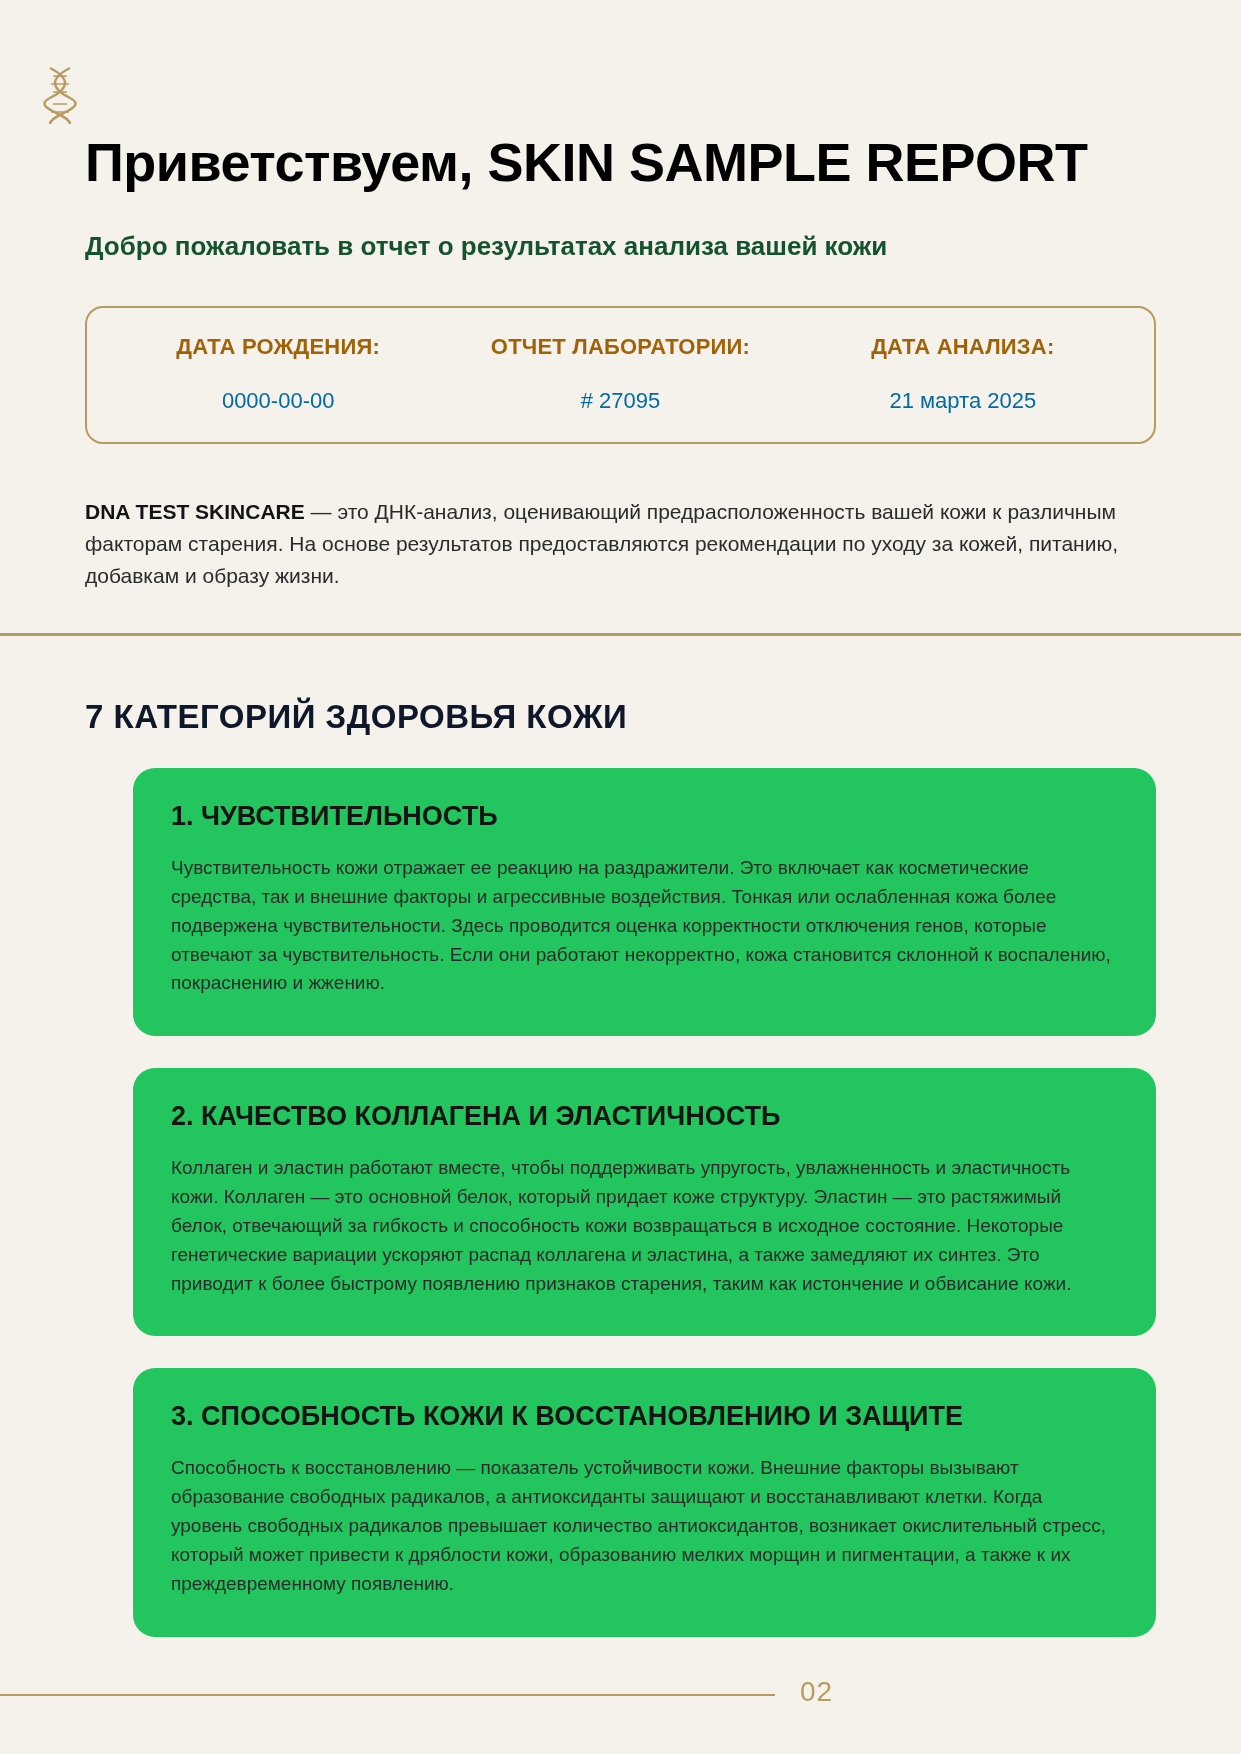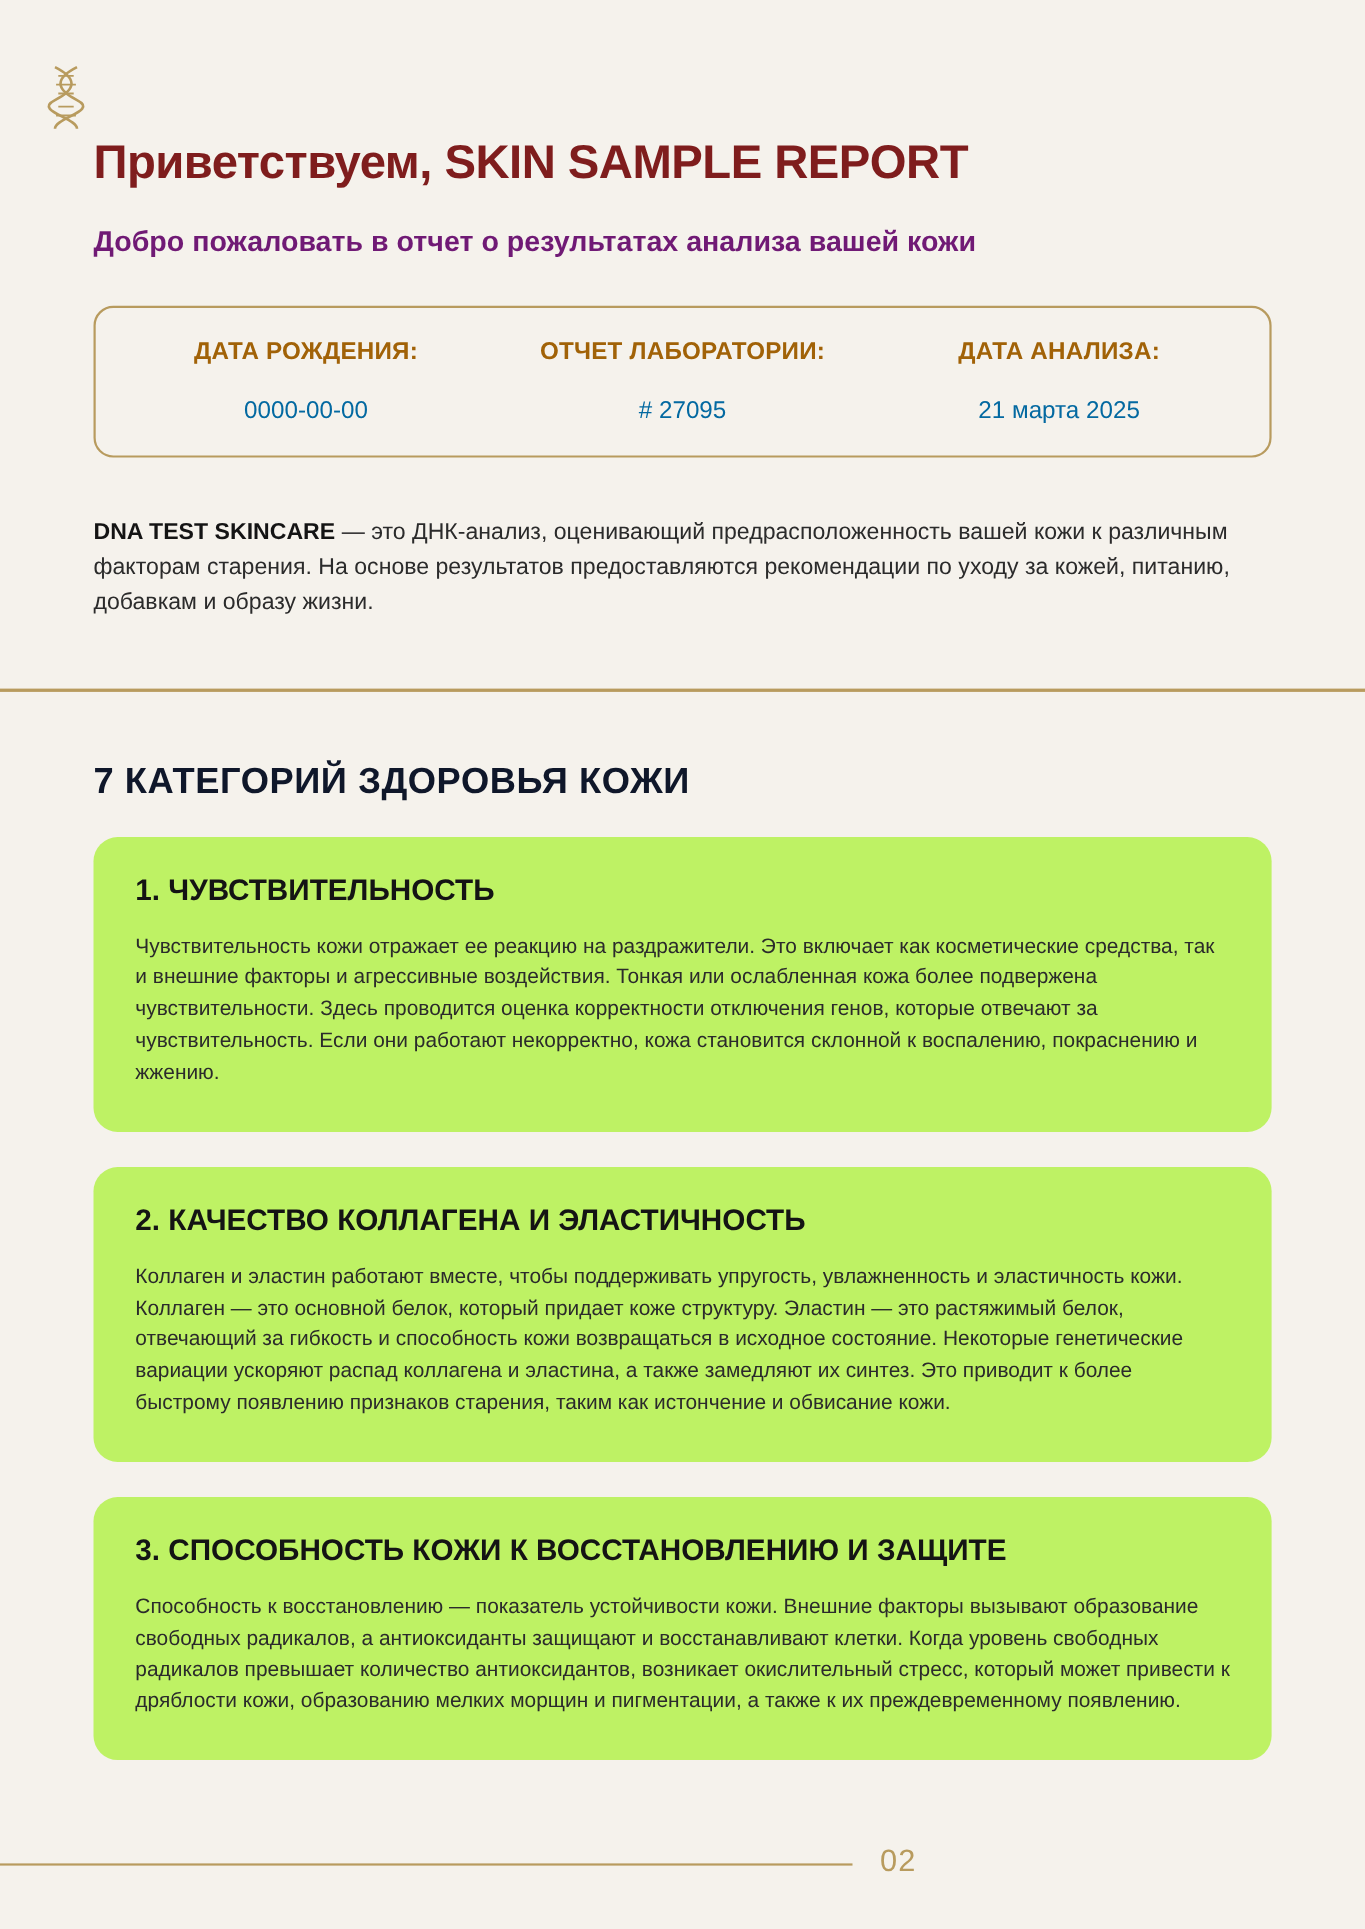--- a/index.html
+++ b/index.html
@@ -27,33 +27,33 @@
   .dna-logo {
     position: absolute;
     top: 30px;
     left: 40px;
     width: 40px;
     height: 60px;
   }
 
   .greeting {
     padding-top: 95px;
-    font-size: 43px;
+    font-size: 54px;
     font-weight: bold;
     letter-spacing: -0.5px;
     line-height: 1.15;
-    color: #7f1d1d;
+    color: #000000;
   }
 
   .subtitle {
     margin-top: 22px;
     font-size: 26px;
     font-weight: bold;
     line-height: 1.32;
-    color: #701a75;
+    color: #14532d;
     max-width: 900px;
   }
 
   .info-box {
     margin-top: 42px;
     border: 2px solid #b89b5e;
     border-radius: 18px;
     padding: 26px 20px 28px;
     display: flex;
     justify-content: space-between;
@@ -104,24 +104,25 @@
   }
   .section-title {
     font-size: 33px;
     font-weight: bold;
     letter-spacing: 0.5px;
     margin-top: 62px;
     color: #0f172a;
   }
 
   .card {
-    background: #bef264;
+    background: #22c55e;
     border-radius: 22px;
     padding: 32px 38px 38px;
     margin-top: 32px;
+    margin-left: 48px;
   }
   .card-title {
     font-size: 27px;
     font-weight: bold;
     line-height: 1.25;
     color: #141414;
   }
   .card-body {
     margin-top: 20px;
     font-size: 19px;

